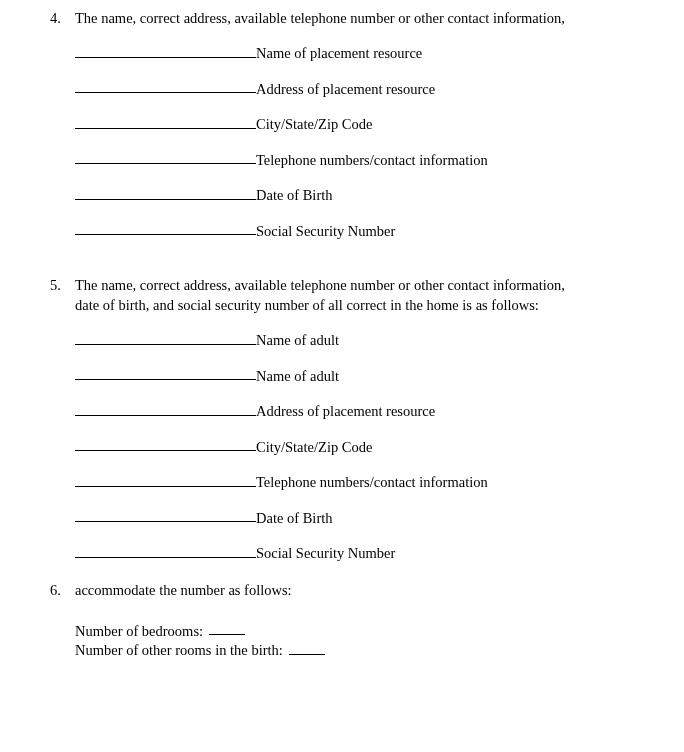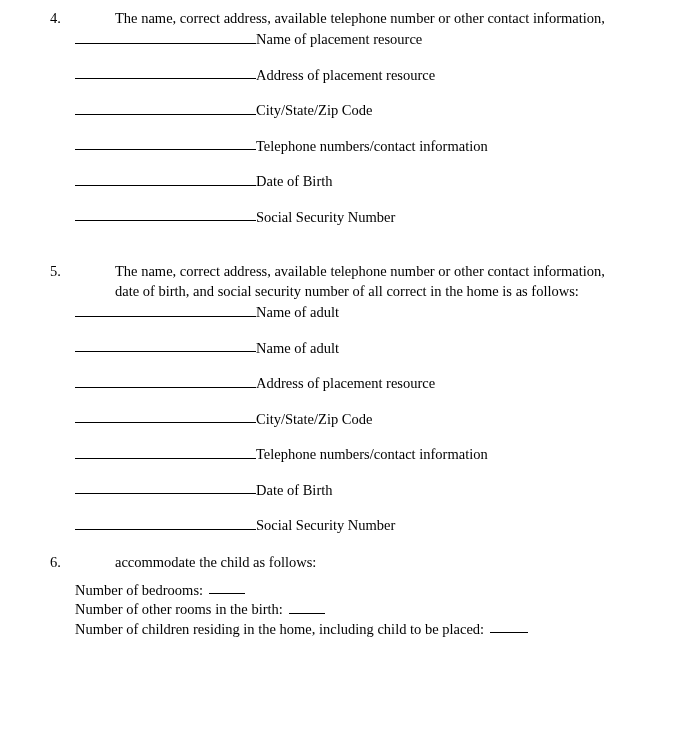--- a/index.html
+++ b/index.html
@@ -28,38 +28,38 @@
     width: 25px;
     flex: 0 0 25px;
     white-space: nowrap;
   }
   .item .body {
     flex: 1 1 auto;
     max-width: 560px;
   }
   .para-line {
     white-space: nowrap;
-    margin-left: 40px;
   }
   .fields {
+    margin-top: 14px;
   }
   .field-row {
     margin-bottom: 15px;
     white-space: nowrap;
   }
   .blank {
     display: inline-block;
     width: 181px;
     height: 1em;
     border-bottom: 1px solid #000000;
   }
   .item-5 { margin-top: 20px; }
   .item-6 { margin-top: 2px; }
   .inline-list {
-    margin-top: 7px;
+    margin-top: 20px;
     line-height: 18px;
   }
   .inline-row {
     white-space: nowrap;
   }
   .inline-blank {
     display: inline-block;
     height: 1em;
     border-bottom: 1px solid #000000;
     margin-left: 6px;
@@ -127,28 +127,25 @@
         <div class="field-row">
           <span class="blank"></span><span>Social Security Number</span>
         </div>
       </div>
     </div>
   </div>
 
   <div class="item item-6">
     <div class="num">6.</div>
     <div class="body">
-      <div class="para-line">accommodate the child as follows:</div>
+      <div class="para-line">accommodate the number as follows:</div>
       <div class="inline-list">
         <div class="inline-row">
           <span>Number of bedrooms:</span><span class="inline-blank w36"></span>
         </div>
         <div class="inline-row">
           <span>Number of other rooms in the birth:</span><span class="inline-blank w36"></span>
-        </div>
-        <div class="inline-row">
-          <span>Number of children residing in the home, including child to be placed:</span><span class="inline-blank w38"></span>
         </div>
       </div>
     </div>
   </div>
 
 </div>
 
 </body></html>

